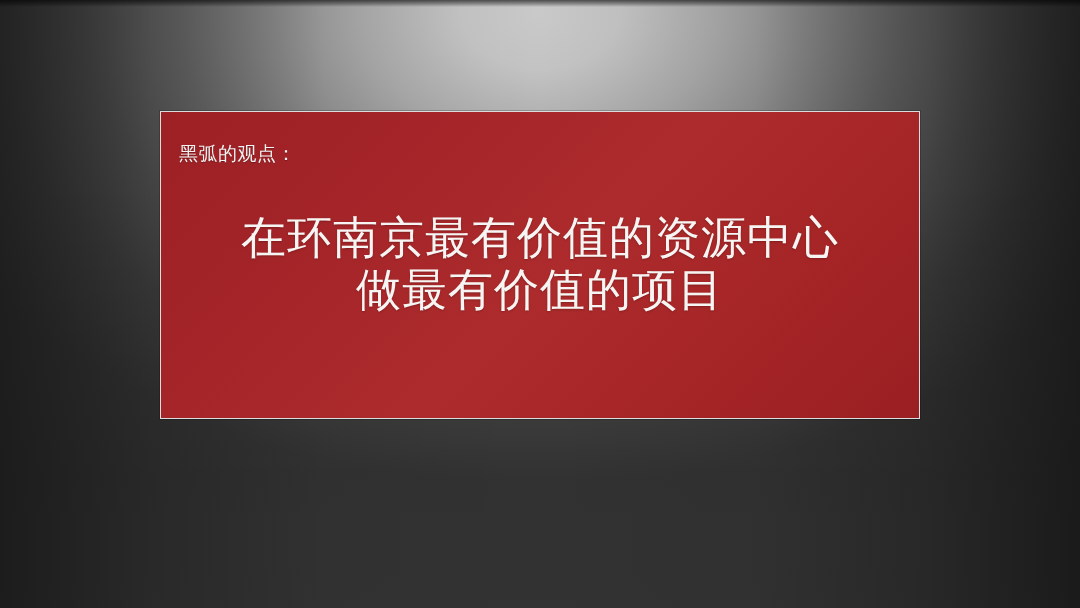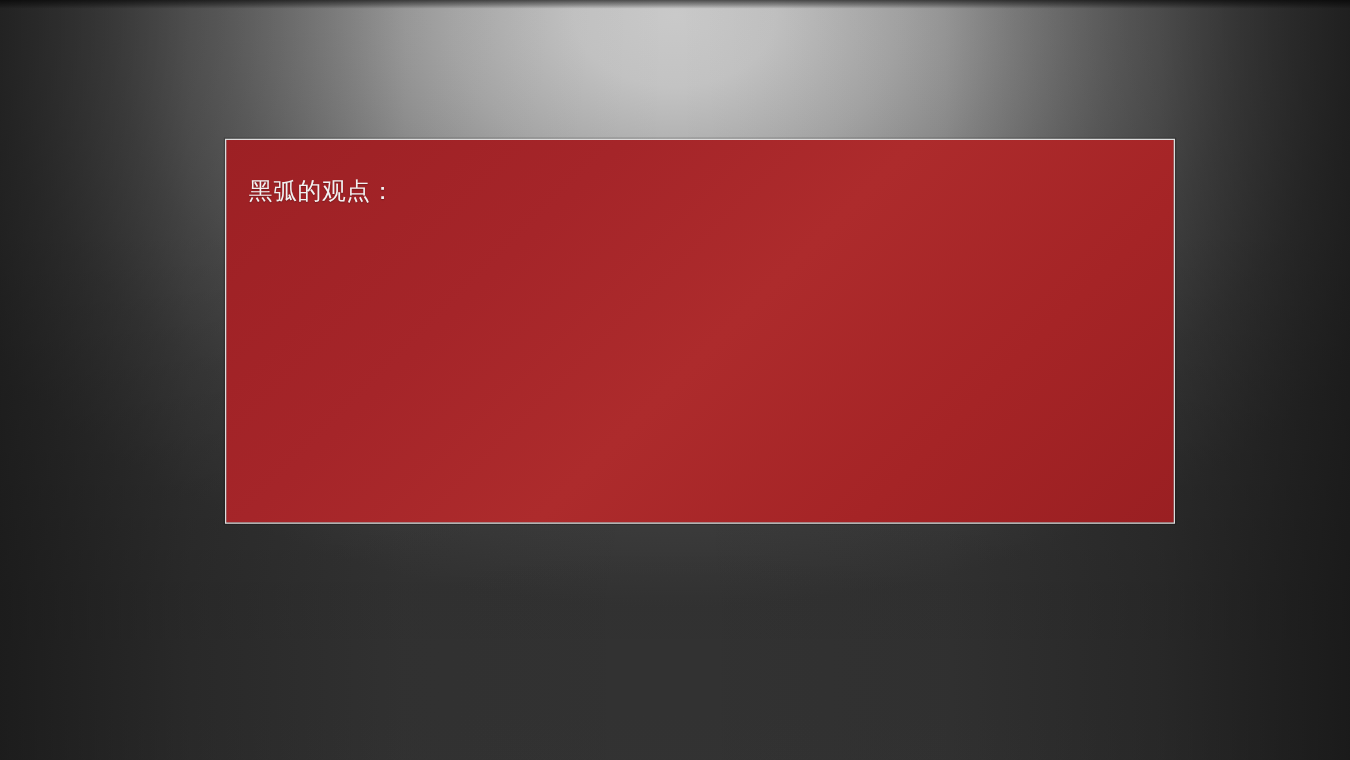--- a/index.html
+++ b/index.html
@@ -68,21 +68,21 @@
     height: 7px;
     background: linear-gradient(to bottom,
         rgba(0,0,0,0.62) 0%,
         rgba(0,0,0,0.30) 55%,
         rgba(0,0,0,0.00) 100%);
   }
 
   
   .panel {
     position: absolute;
-    left: 180px;
+    left: 160px;
     top: 111px;
     width: 760px;
     height: 308px;
     box-sizing: border-box;
     border: 1px solid #dcdcdc;
     background:
       linear-gradient(135deg,
         #9d2024 0%,
         #a52529 30%,
         #ad2b2c 52%,
@@ -135,17 +135,21 @@
   <div class="bg-layer-radial"></div>
   <div class="bg-layer-vert"></div>
   <div class="bg-layer-horiz"></div>
   <div class="bg-layer-topedge"></div>
 
   <div class="panel">
     <div class="panel-inner">
 
       <div class="eyebrow">黑弧的观点：</div>
 
+      <div class="headline">
+        <span class="hl-line">在环南京最有价值的资源中心</span>
+        <span class="hl-line">做最有价值的项目</span>
+      </div>
 
     </div>
   </div>
 
 </div>
 
 </body></html>

